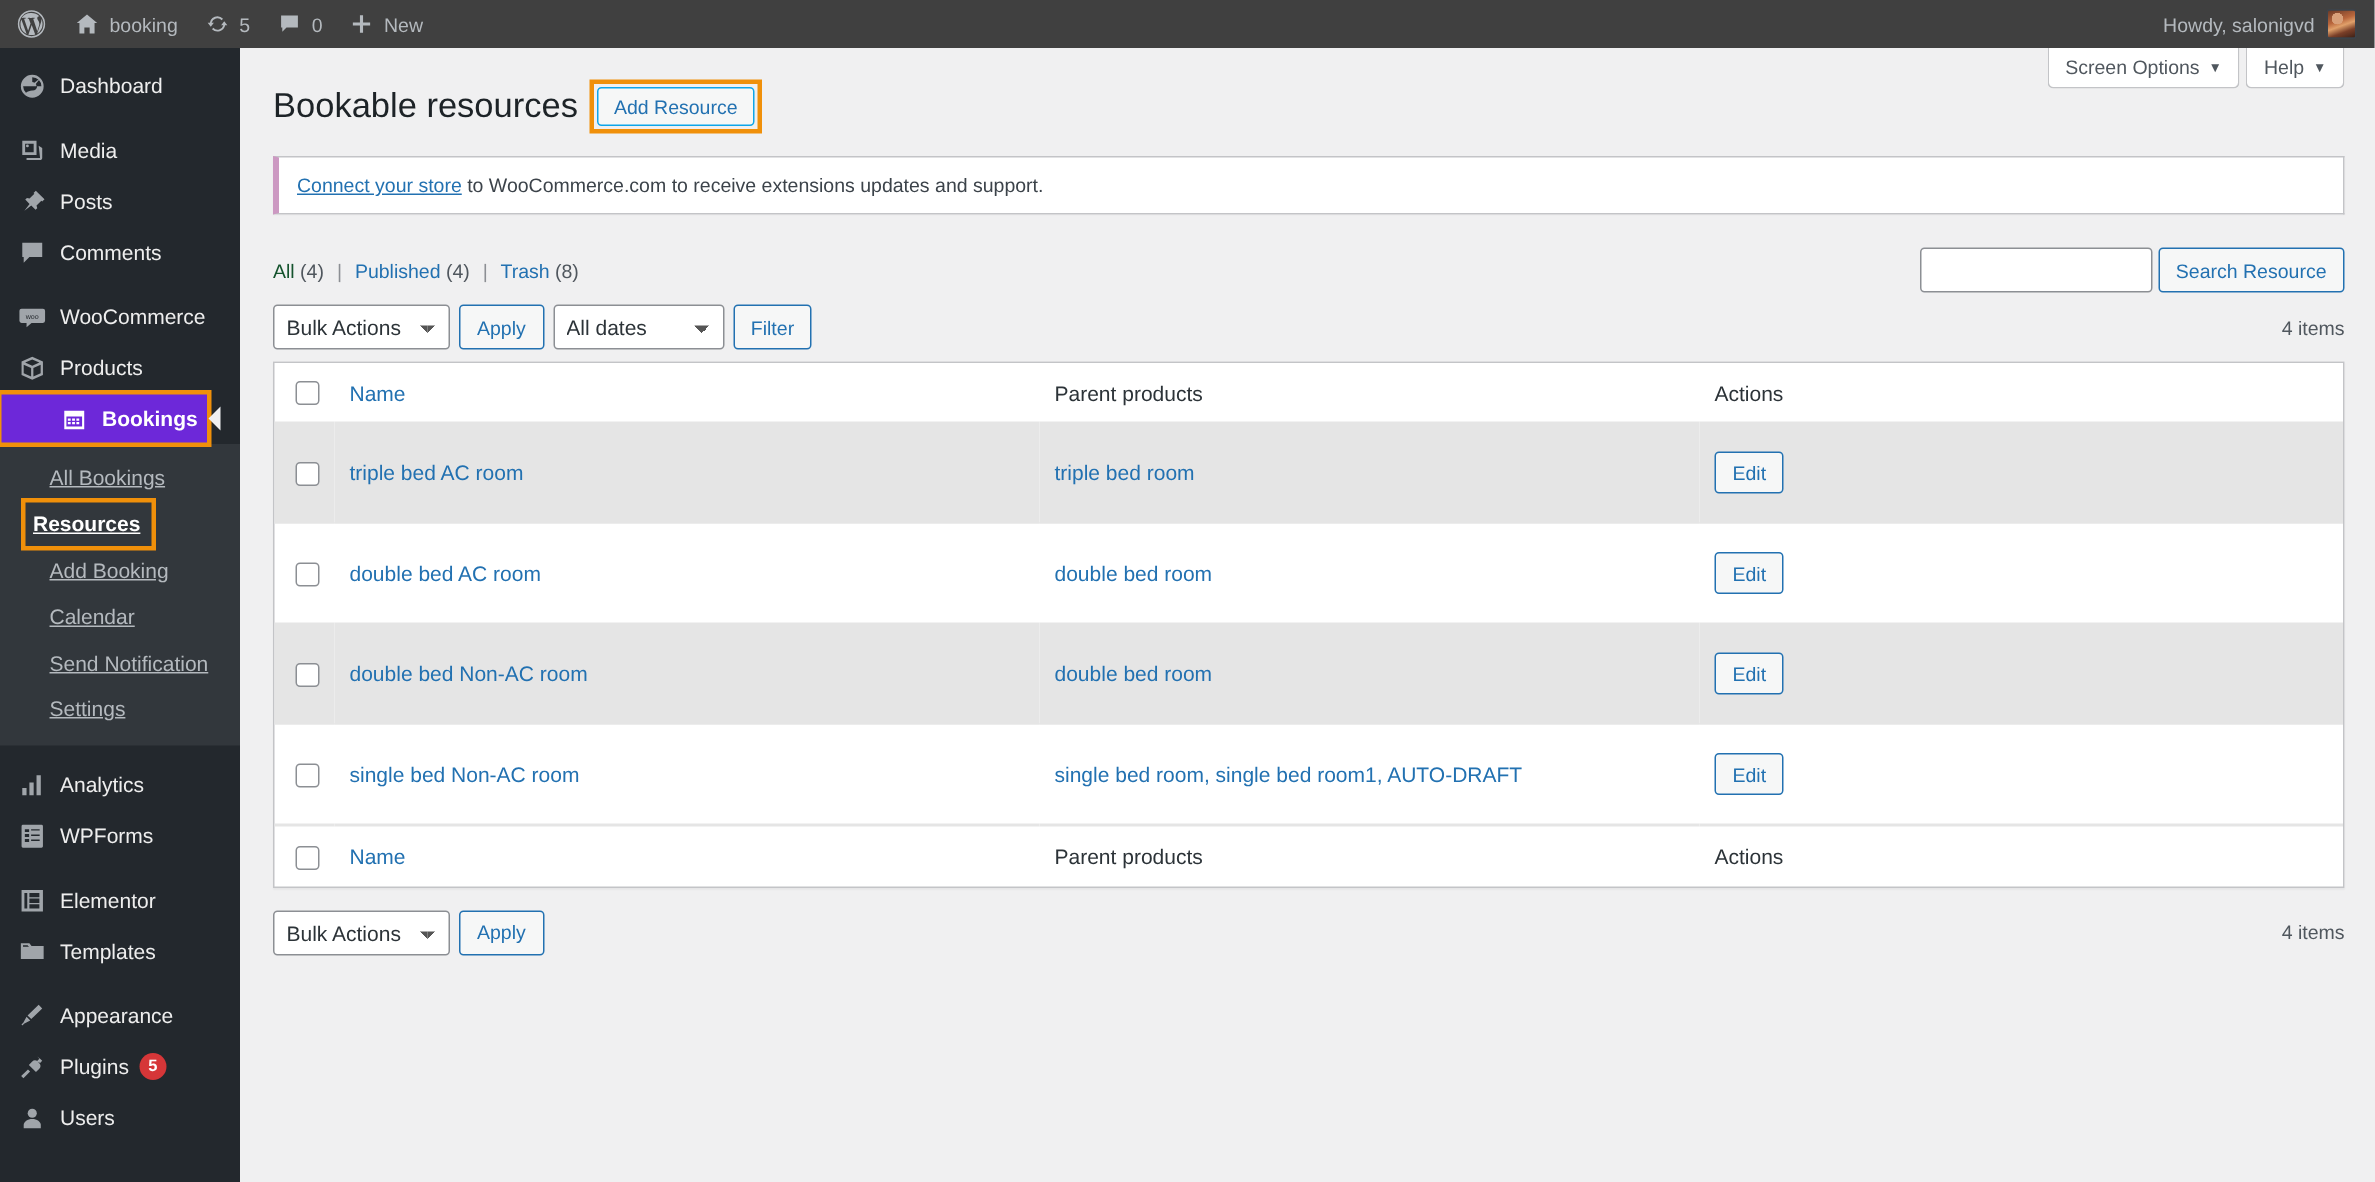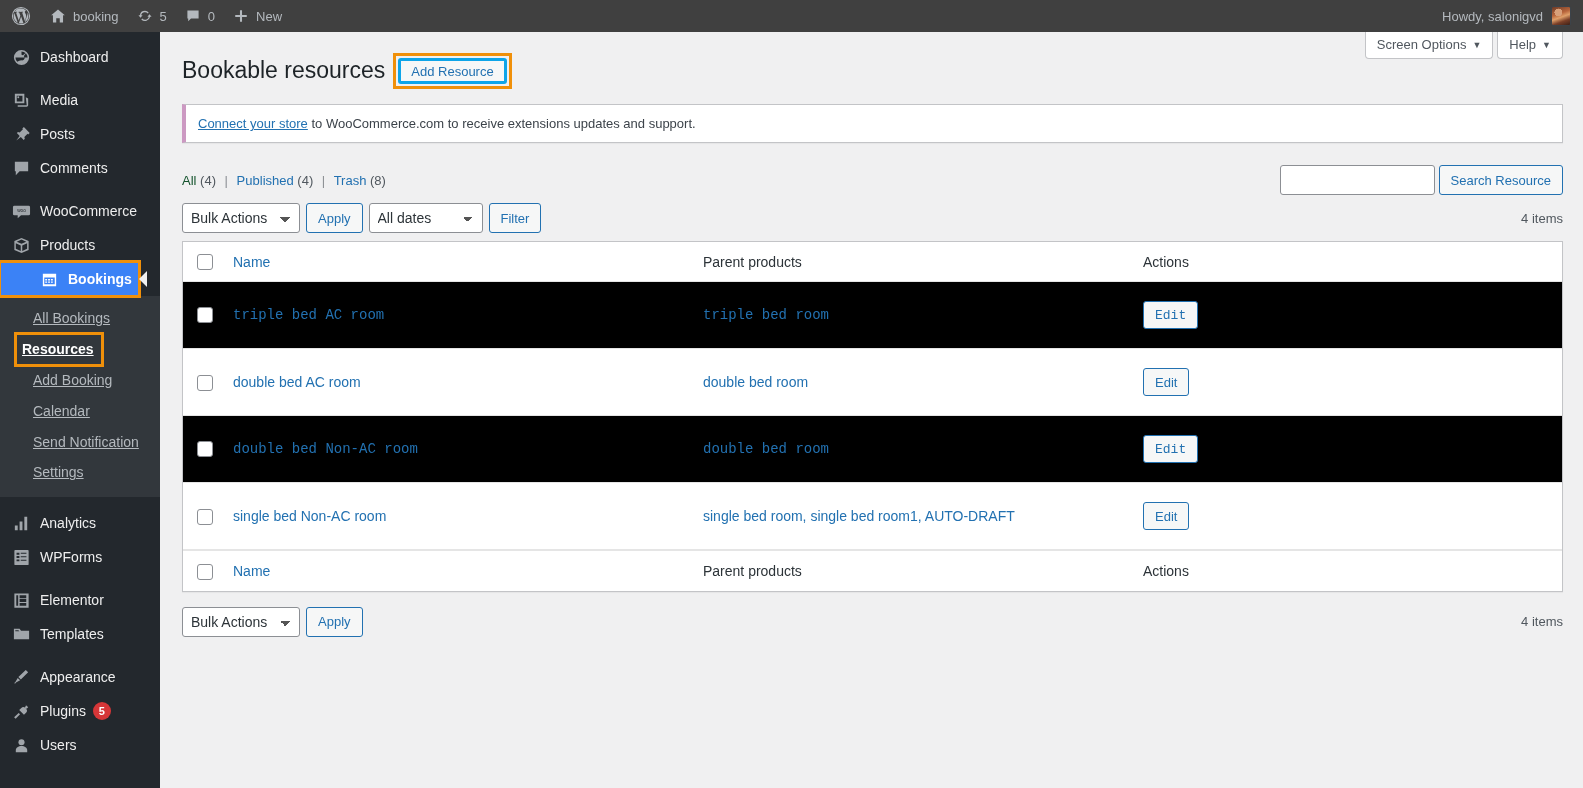--- a/index.html
+++ b/index.html
@@ -56,21 +56,21 @@
   }
   .menu-item .mlabel { margin-left: 9px; font-size: 14px; line-height: 1; }
   .menu-item .micon {
     width: 20px; height: 20px;
     display: flex; align-items: center; justify-content: center;
     flex: 0 0 20px;
   }
   .menu-item .micon svg { fill: #a0a5aa; display: block; }
   .menu-sep { height: 9px; }
   .menu-item.current {
-    background: #3b82f6; color: #fff; font-weight: 600; padding-left: 39px;
+    background: #6d28d9; color: #fff; font-weight: 600; padding-left: 39px;
   }
   .menu-item.current .micon svg { fill: #fff; }
   .menu-item.current::after {
     content: ""; position: absolute; right: -8px; top: 50%;
     margin-top: -8px; border: 8px solid transparent;
     border-right-color: #f0f0f1;
   }
   .hl-orange { outline: 3px solid #f0900a; outline-offset: -1px; }
   #sidebar .hl-orange.menu-item { width: 139px; }
 
@@ -119,21 +119,21 @@
 
   .page-head { display: flex; align-items: center; gap: 10px; height: 34px; }
   h1.page-title {
     margin: 0; padding: 0;
     font-size: 23px; font-weight: 400; color: #1d2327;
     line-height: 1.3;
   }
   .page-action {
     display: inline-flex; align-items: center;
     height: 26px; padding: 0 10px;
-    border: 3px solid #0ea5e9; border-radius: 3px;
+    border: 1px solid #0ea5e9; border-radius: 3px;
     background: #f6f7f7; color: #2271b1;
     font-size: 13px; cursor: pointer; text-align: center;
   }
   .page-action-wrap.hl-orange { padding: 3px; display: inline-block; }
 
   .notice {
     margin: 16px 0 0 0; padding: 11px 12px;
     background: #fff; border: 1px solid #c3c4c7;
     border-left: 4px solid #cc99c2;
     font-size: 13px; color: #3c434a;
@@ -208,21 +208,21 @@
     padding: 11px 10px; color: #2c3338; font-weight: 400;
   }
   table.wp-list-table tfoot th { border-bottom: none; border-top: 1px solid #e5e5e5; }
   table.wp-list-table thead th.col-name a,
   table.wp-list-table tfoot th.col-name a { color: #2271b1; text-decoration: none; }
   .col-cb { width: 38px; padding-left: 14px !important; }
   .col-name { width: 470px; }
   .col-parent { width: 440px; }
   .col-actions { }
   table.wp-list-table tbody td { padding: 19px 10px; }
-  table.wp-list-table tbody tr.alt td { background: #000000; font-family: Liberation Mono, monospace; }
+  table.wp-list-table tbody tr.alt td { background: #e5e5e5; }
   table.wp-list-table tbody td a { color: #2271b1; text-decoration: none; }
   table.wp-list-table tbody tr:last-child td { border-bottom: 1px solid #e5e5e5; }
   .cb {
     width: 16px; height: 16px;
     border: 1px solid #8c8f94; border-radius: 3px;
     background: #fff; display: inline-block; vertical-align: middle;
     cursor: pointer;
   }
   .btn-edit {
     display: inline-flex; align-items: center; justify-content: center;

